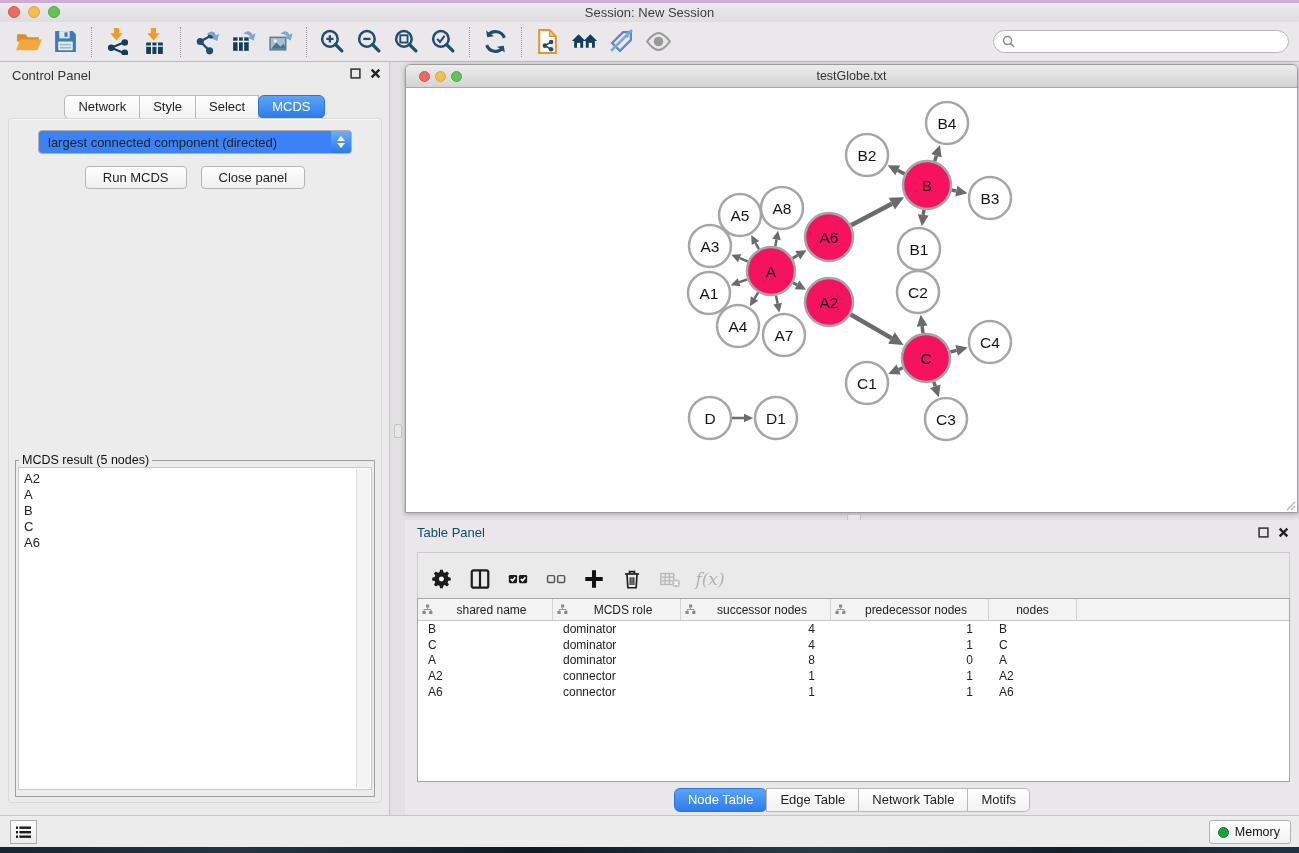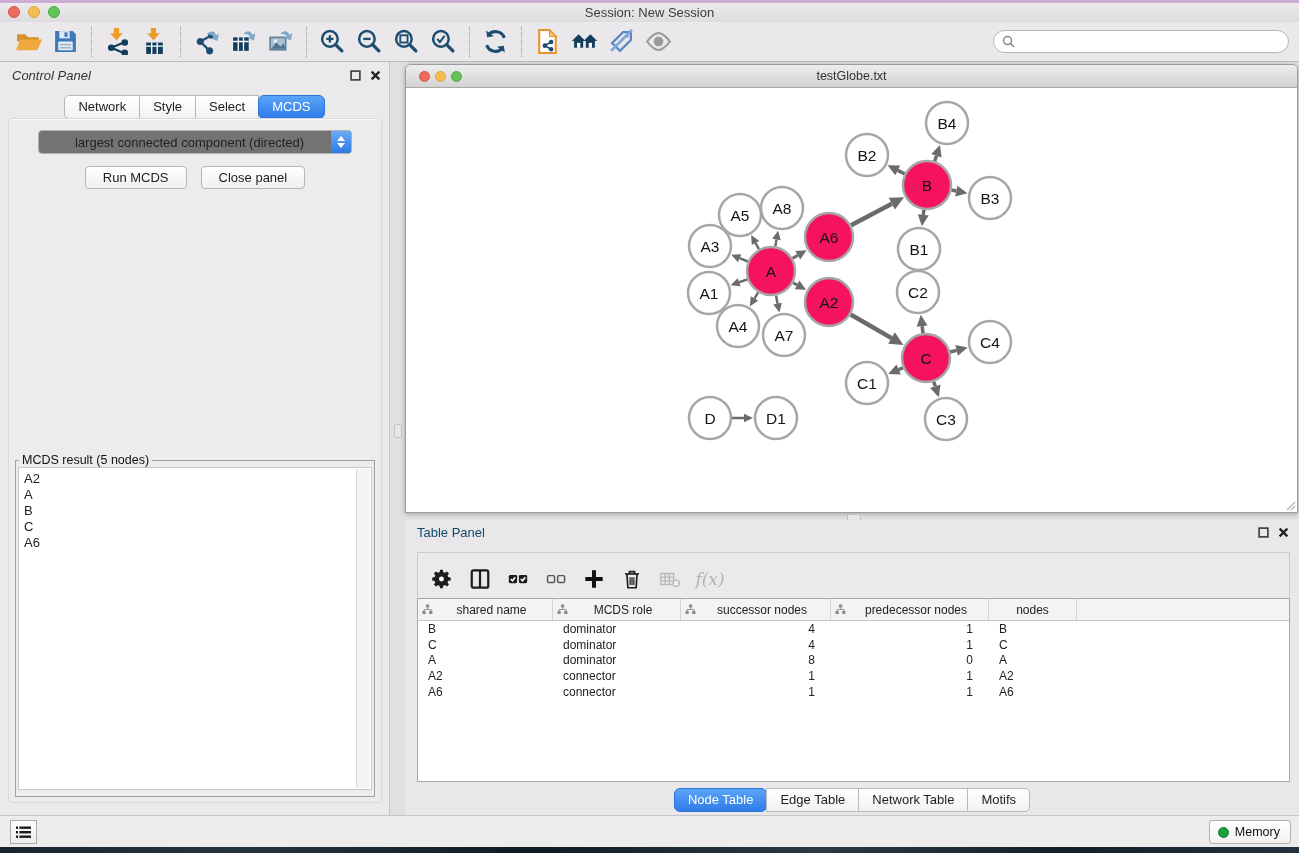--- a/index.html
+++ b/index.html
@@ -22,34 +22,34 @@
     background:#eae8ea; border-bottom:1px solid #bcbabc; display:flex; align-items:center; padding:0 10px; }
   .tb-btn { width:37px; height:34px; display:flex; align-items:center; justify-content:center; border-radius:4px; }
   .tb-btn svg { width:27px; height:27px; }
   .tb-sep { width:0; height:30px; border-left:1px dotted #9a9a9a; margin:0 7px; }
   .search-box { margin-left:auto; width:296px; height:23px; background:#fff; border:1px solid #b5b5b5;
     border-radius:12px; display:flex; align-items:center; padding:0 8px; gap:5px; }
   .search-box input { border:none; outline:none; flex:1; font-size:12px; font-family:inherit; background:transparent; }
 
   
   .control-panel { position:absolute; top:62px; left:0; width:390px; height:753px; background:#eaeaea; border-right:1px solid #c6c4c6; }
-  .panel-title-row { position:absolute; top:6px; left:12px; right:8px; display:flex; align-items:center; font-size:13px; color:#333;font-style:italic; }
+  .panel-title-row { position:absolute; top:6px; left:12px; right:8px; display:flex; align-items:flex-start; font-size:13px; color:#333; }
   .panel-winbtns { margin-left:auto; display:flex; gap:9px; align-items:center; }
   .panel-winbtns svg { width:11px; height:11px; }
   .cp-tabs { position:absolute; top:33px; left:0; width:100%; display:flex; justify-content:center; }
   .tabseg { font-size:13px; padding:3px 13px 4px; background:linear-gradient(#ffffff,#f2f2f2);
     border:1px solid #b9b9b9; margin-left:-1px; color:#222; }
   .tabseg:first-child { border-radius:5px 0 0 5px; margin-left:0; }
   .tabseg:last-child { border-radius:0 5px 5px 0; }
   .tabseg.active { background:linear-gradient(#5ba4f7,#2e7ce9); border-color:#2a73d8; color:#fff;border-radius:6px; }
   .cp-body { position:absolute; top:56px; left:8px; right:7px; bottom:12px; background:#ececec;
     border:1px solid #d9d9d9; border-radius:4px; box-shadow:inset 0 1px 0 #f8f8f8; }
   .opt-label { margin-top:16px; text-align:center; font-size:13px; }
-  .dropdown { margin:11px auto 0; width:314px; height:24px; background:#737373; border:1px solid #b2b2b2;
-    border-radius:4px; display:flex; align-items:center; font-size:13px; position:relative;text-align:center; }
+  .dropdown { margin:11px auto 0; width:314px; height:24px; background:#3b82f6; border:1px solid #b2b2b2;
+    border-radius:4px; display:flex; align-items:center; font-size:13px; position:relative; }
   .dropdown .dd-text { padding-left:9px; flex:1; white-space:nowrap; overflow:hidden; }
   .dd-stepper { width:20px; height:100%; border-radius:0 3px 3px 0; background:linear-gradient(#6cadf8,#2d7ae6);
     display:flex; flex-direction:column; align-items:center; justify-content:center; gap:2px; }
   .dd-stepper i { width:0; height:0; border-left:4px solid transparent; border-right:4px solid transparent; display:block; }
   .dd-up { border-bottom:5px solid #fff; }
   .dd-down { border-top:5px solid #fff; }
   .btn-row { display:flex; justify-content:center; gap:14px; margin-top:12px; }
   .btn { height:23px; padding:0 17px; background:linear-gradient(#ffffff,#efefef); border:1px solid #b5b5b5;
     border-radius:4px; font-size:13px; display:flex; align-items:center; color:#222; }
   fieldset.resultbox { position:absolute; left:6px; right:6px; top:334px; bottom:5px;

